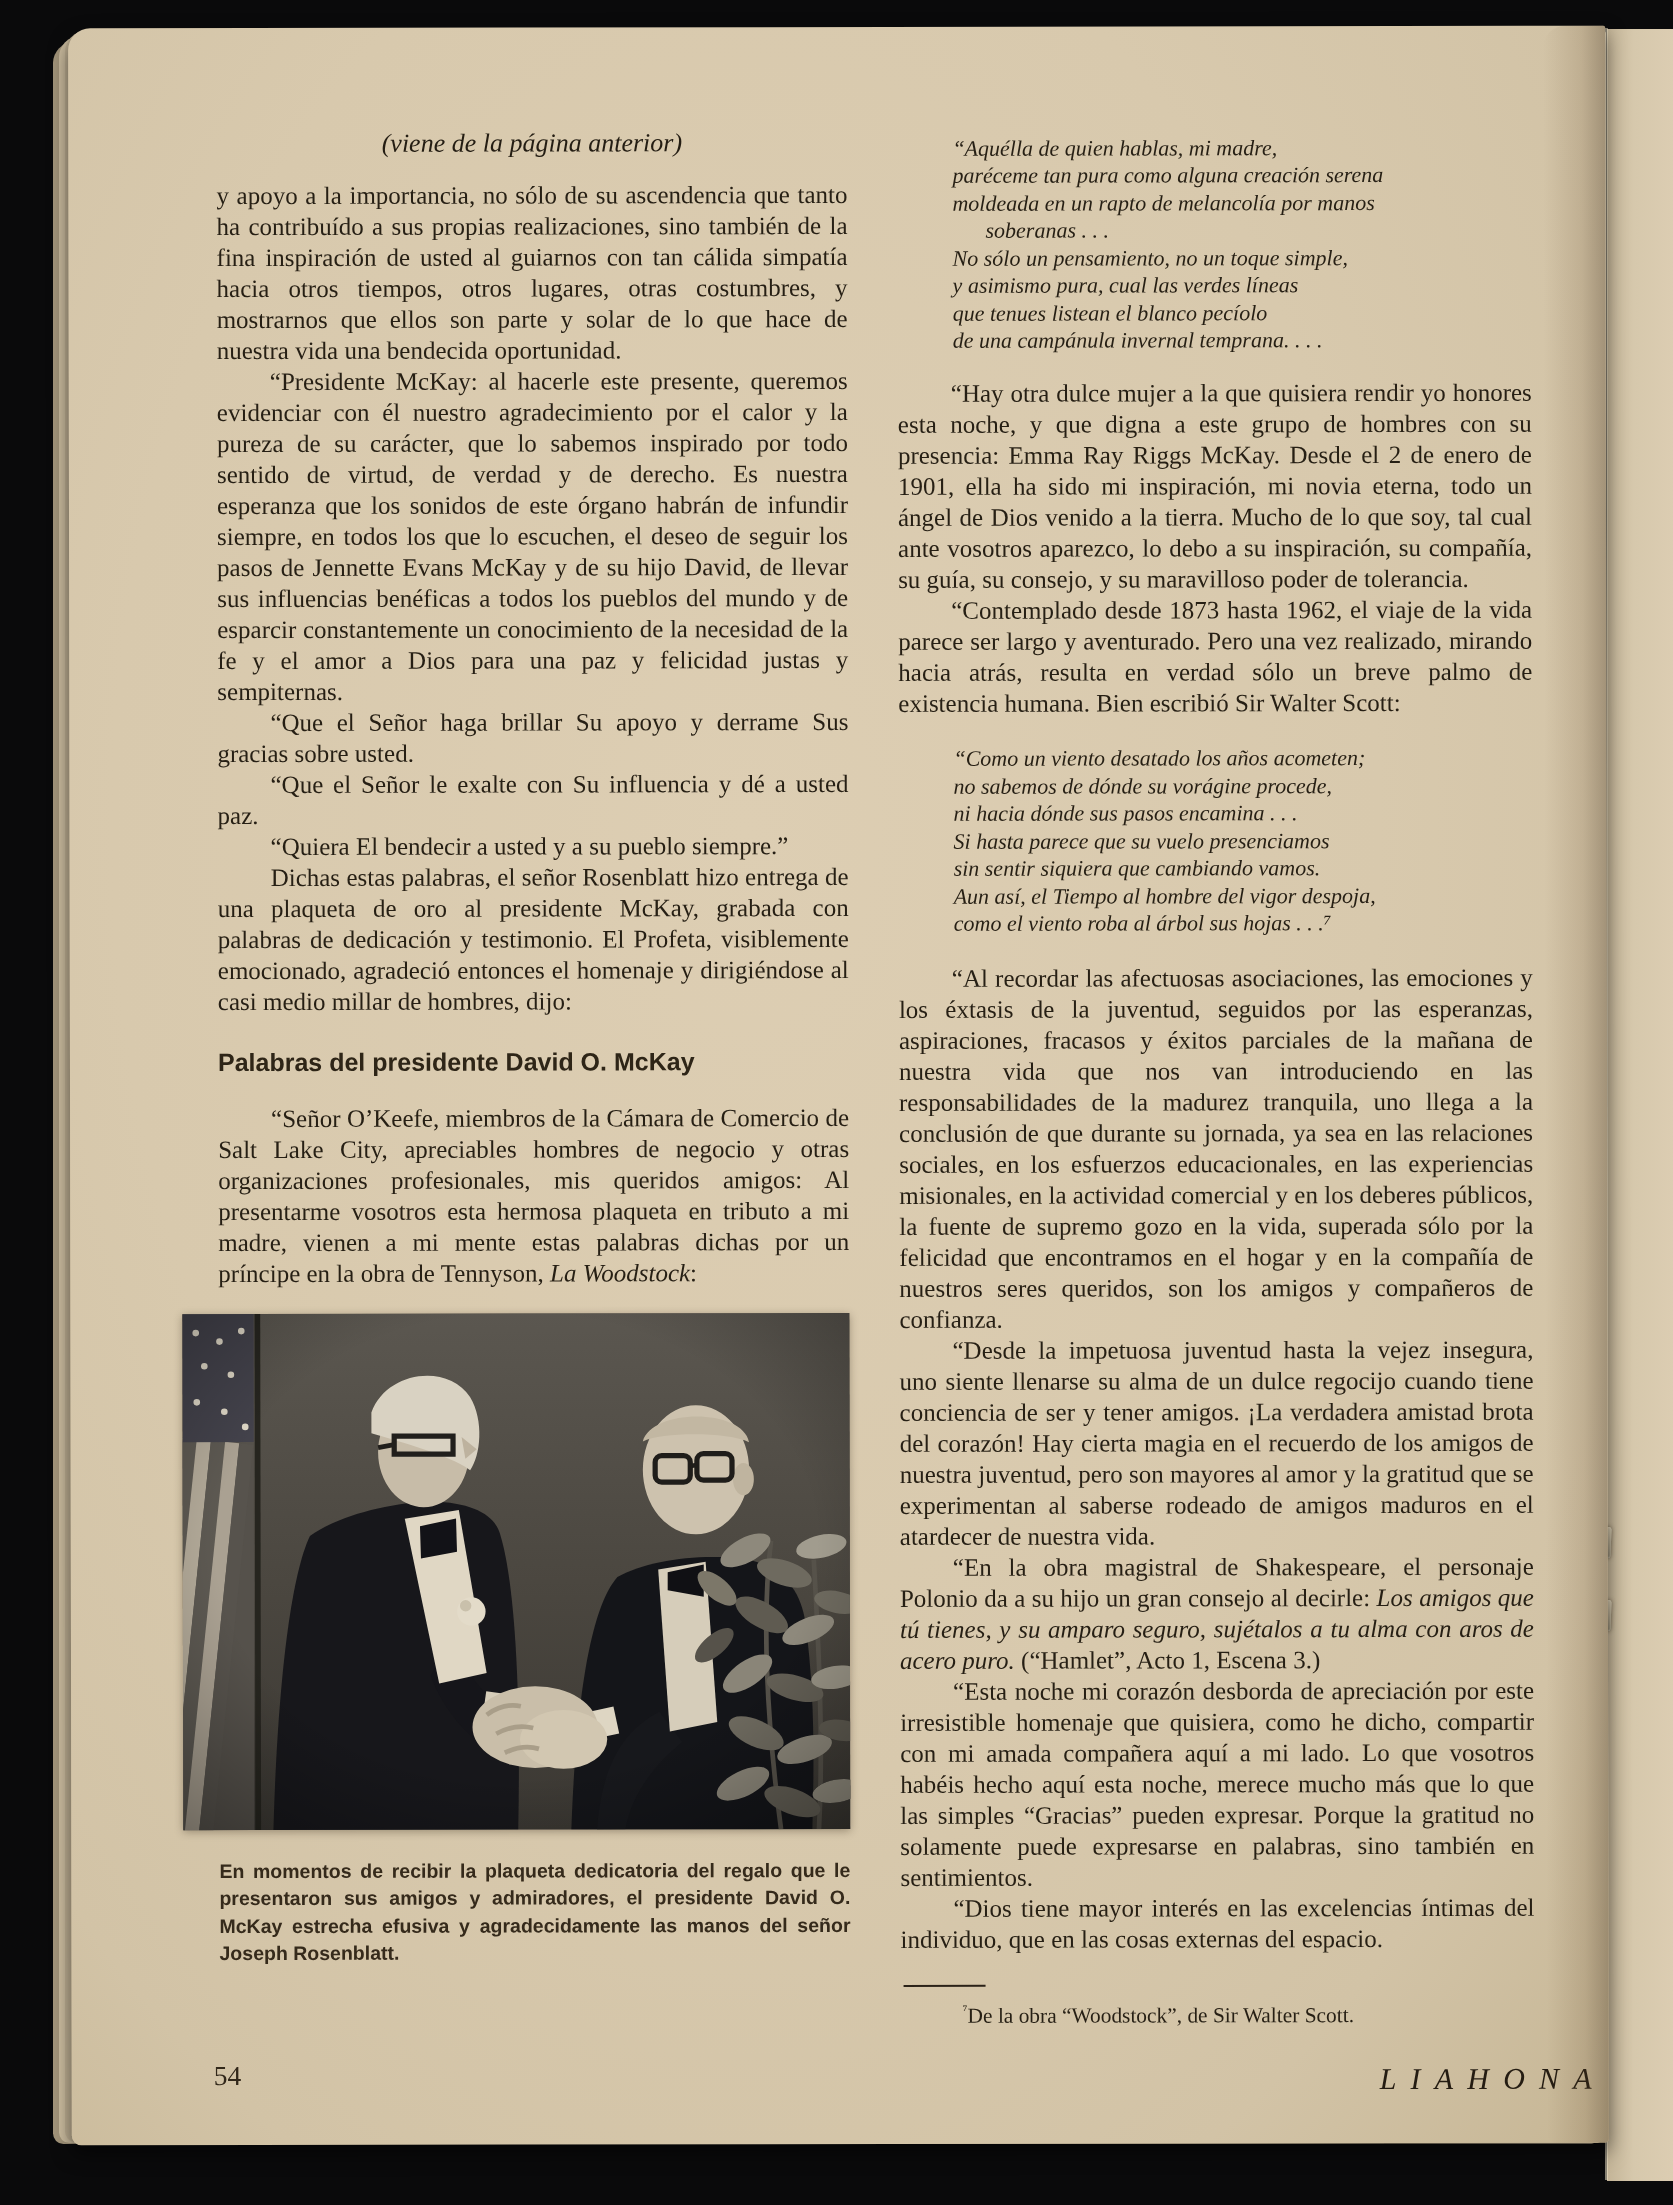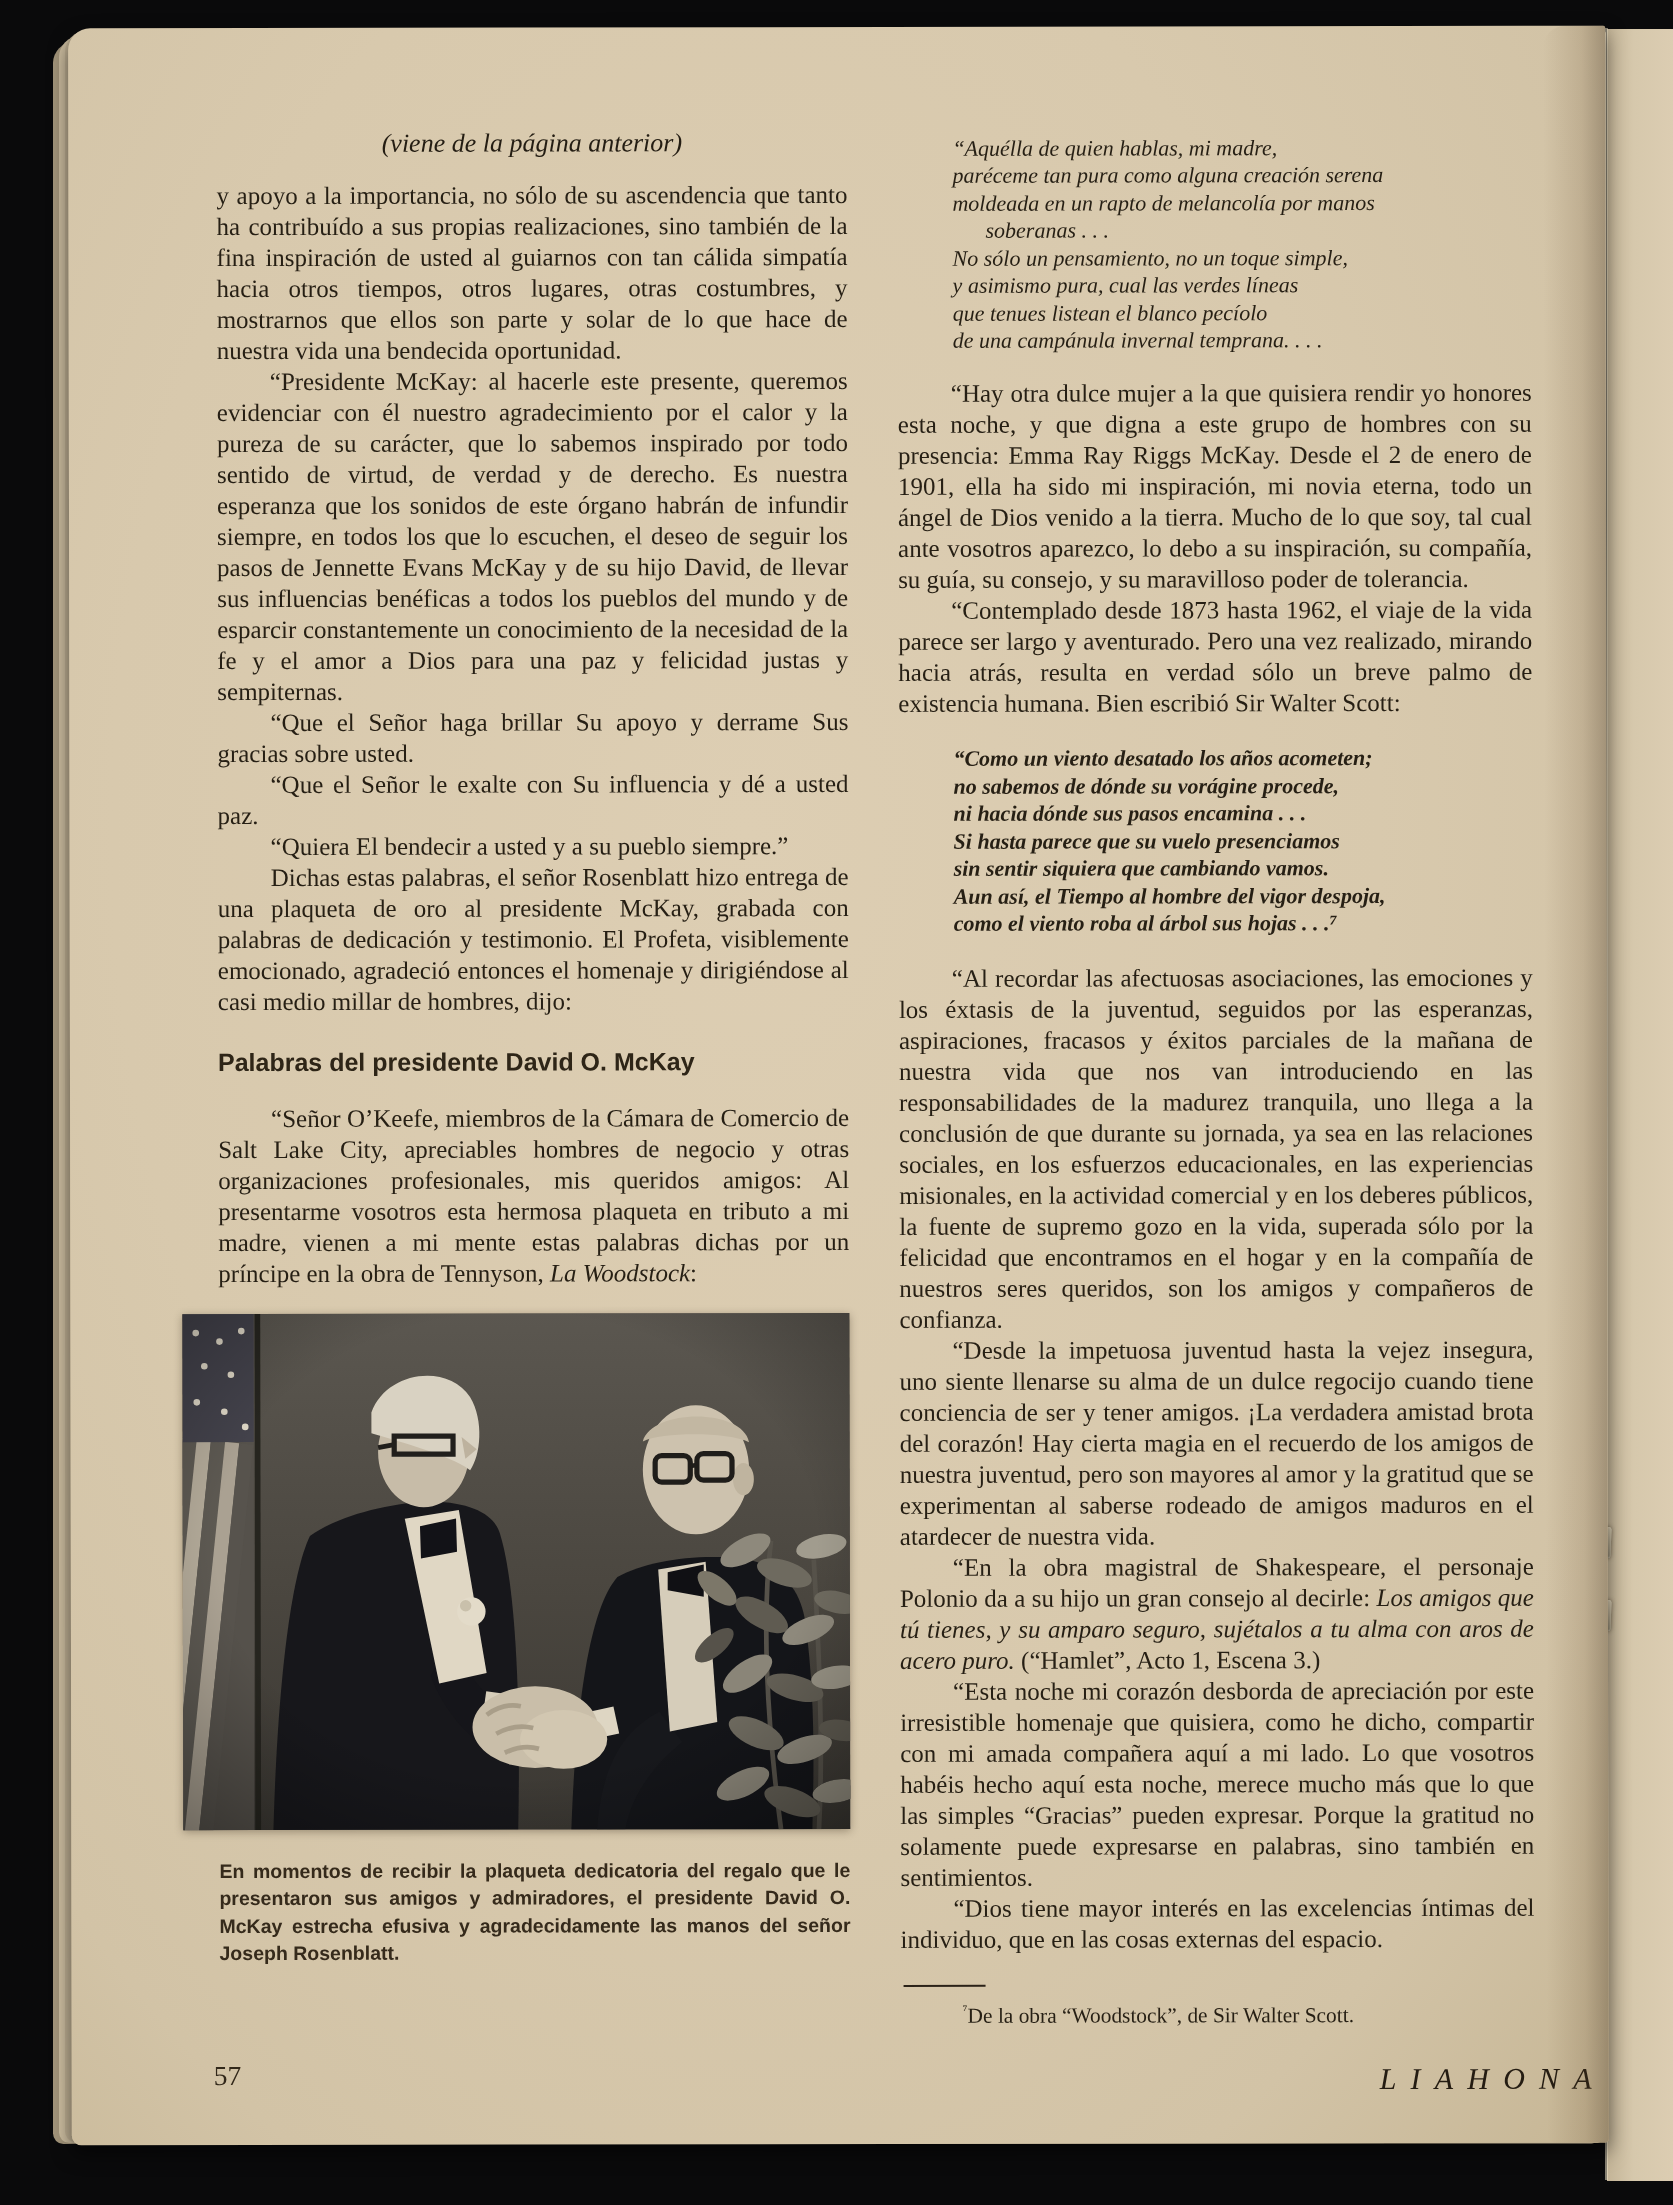--- a/index.html
+++ b/index.html
@@ -54,21 +54,21 @@
   p.body.noindent{text-indent:0;}
   .subheading{
     font-family:"Liberation Sans", sans-serif;font-weight:bold;
     font-size:25px;line-height:29px;color:#2e2517;
     margin:31px 0 26px 0;
   }
   .poem{
     font-style:italic;font-size:22px;line-height:27.5px;color:#261f14;
     padding-left:55px;margin:6.6px 0 23px 0;white-space:pre-wrap;
   }
-  .poem.scott{margin:26.6px 0 25px 0;font-weight:bold;}
+  .poem.scott{margin:26.6px 0 25px 0;}
   em.inline-it{font-style:italic;}
   
   .photo{
     margin:25px 0 0 -36px;width:667px;height:516px;position:relative;
     background:#46423d;box-shadow:0 1.9px 8.5px rgba(40,30,15,.35);
   }
   .photo svg{display:block;width:100%;height:100%;}
   .caption{
     margin:27.5px 0 0 0;
     font-family:"Liberation Sans", sans-serif;font-weight:bold;
@@ -228,16 +228,16 @@
 
     <p class="body"><span>“En la obra magistral de Shakespeare, el personaje Polonio da a su hijo un gran consejo al decirle: </span><em class="inline-it">Los amigos que tú tienes, y su amparo seguro, sujétalos a tu alma con aros de acero puro.</em><span> (“Hamlet”, Acto 1, Escena 3.)</span></p>
 
     <p class="body">“Esta noche mi corazón desborda de apreciación por este irresistible homenaje que quisiera, como he dicho, compartir con mi amada compañera aquí a mi lado. Lo que vosotros habéis hecho aquí esta noche, merece mucho más que lo que las simples “Gracias” pueden expresar. Porque la gratitud no solamente puede expresarse en palabras, sino también en sentimientos.</p>
     <p class="body">“Dios tiene mayor interés en las excelencias íntimas del individuo, que en las cosas externas del espacio.</p>
 
     <div class="footnote-rule"></div>
     <p class="footnote"><sup>⁷</sup><span>De la obra “Woodstock”, de Sir Walter Scott.</span></p>
   </div>
 
-  <div class="pageno">57</div>
+  <div class="pageno">54</div>
   <div class="brand">LIAHONA</div>
 </div>
 
 
 </body></html>

